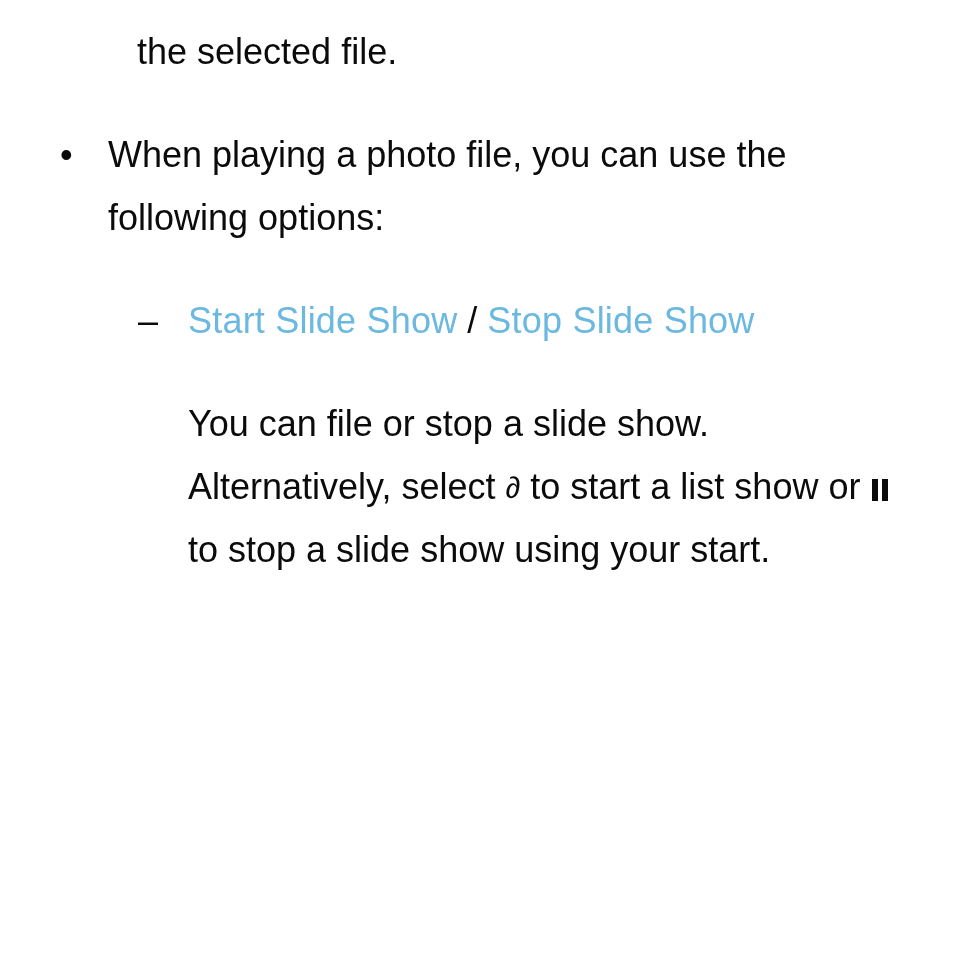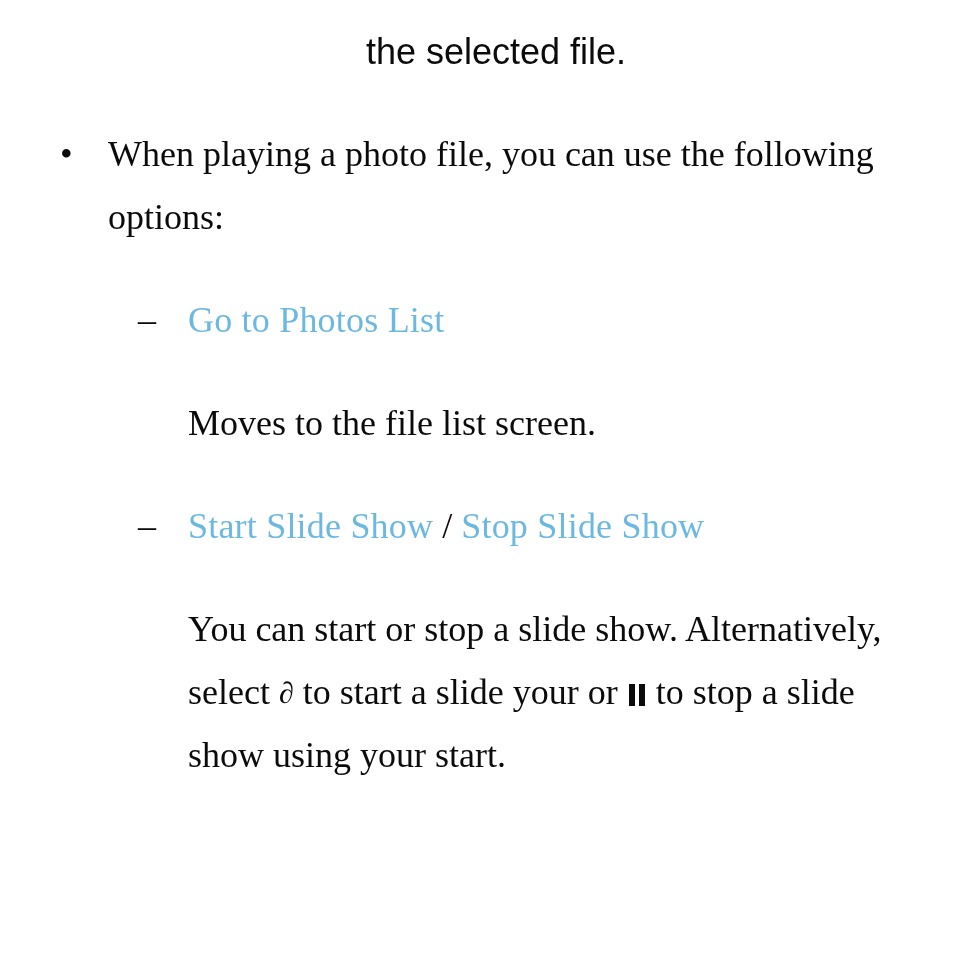--- a/index.html
+++ b/index.html
@@ -16,34 +16,32 @@
     line-height: 1.75;
     color: #0b0b0b;
     font-weight: 400;
   }
   .page {
     padding-top: 20px;
     padding-left: 48px;
     padding-right: 48px;
   }
   .carry-line {
-    margin-left: 38px;
+    margin-left: 89px;
     margin-bottom: 40px;
-    text-align: center;
   }
   ul.bulleted {
     list-style: none;
     padding: 0;
     margin: 0;
   }
   ul.bulleted > li {
     position: relative;
     padding-left: 60px;
     margin-bottom: 30px;
-    font-family: Liberation Serif, serif;
   }
   ul.bulleted > li::before {
     content: "•";
     position: absolute;
     left: 12px;
     top: 0;
     font-size: 36px;
     color: #0b0b0b;
   }
   ul.dashed {
@@ -102,29 +100,25 @@
 <div class="page">
 
   <div class="carry-line">the selected file.</div>
 
   <ul class="bulleted">
     <li>
       <span>When playing a photo file, you can use the following options:</span>
 
       <ul class="dashed">
 
-        <li>
-          <span class="option-title">Go to Photos List</span>
-          <span class="option-desc">Moves to the file list screen.</span>
-        </li>
 
         <li>
           <span class="option-title">Start Slide Show</span><span class="sep"> / </span><span class="option-title">Stop Slide Show</span>
           <span class="option-desc">
-            <span>You can start or stop a slide show. Alternatively, select </span><span class="glyph">∂</span><span> to start a slide your or </span><span class="pause-glyph"></span><span> to stop a slide show using your start.</span>
+            <span>You can file or stop a slide show. Alternatively, select </span><span class="glyph">∂</span><span> to start a list show or </span><span class="pause-glyph"></span><span> to stop a slide show using your start.</span>
           </span>
         </li>
 
 
       </ul>
     </li>
   </ul>
 
 </div>
 

